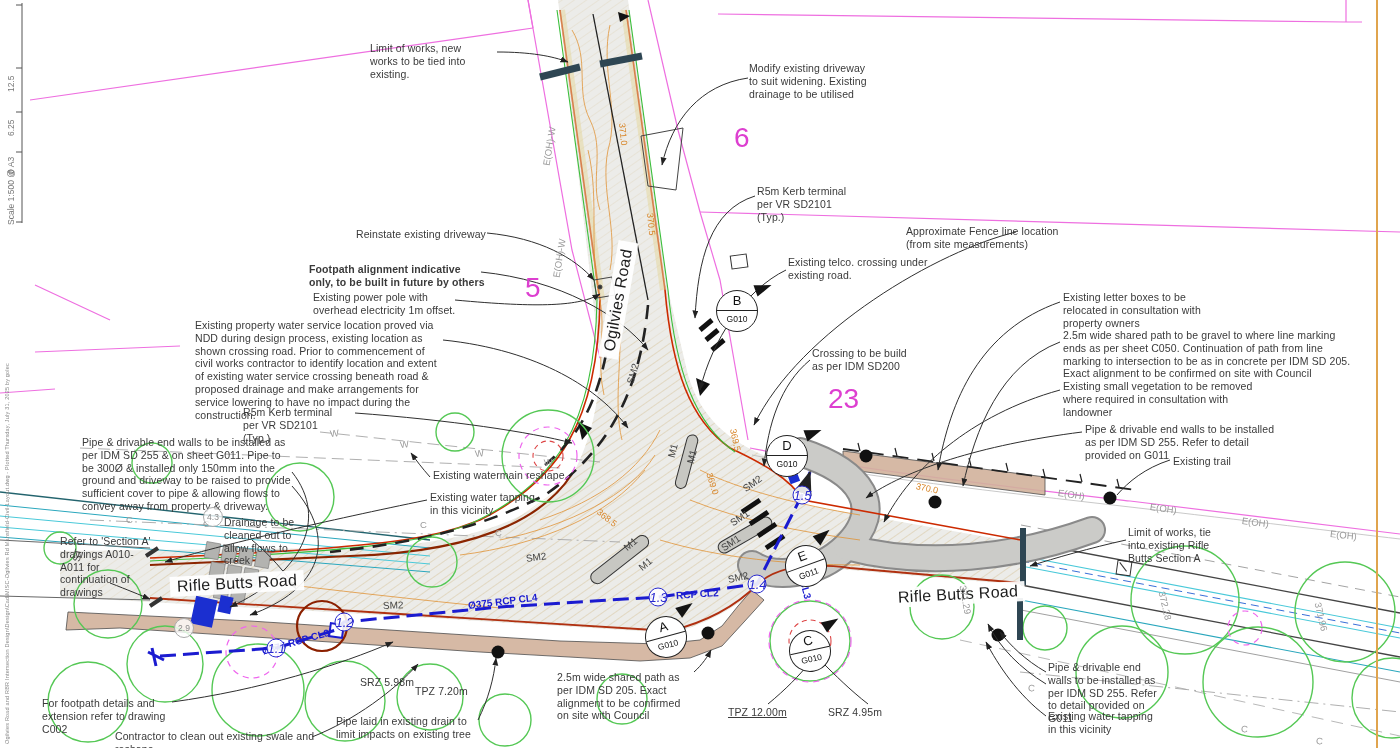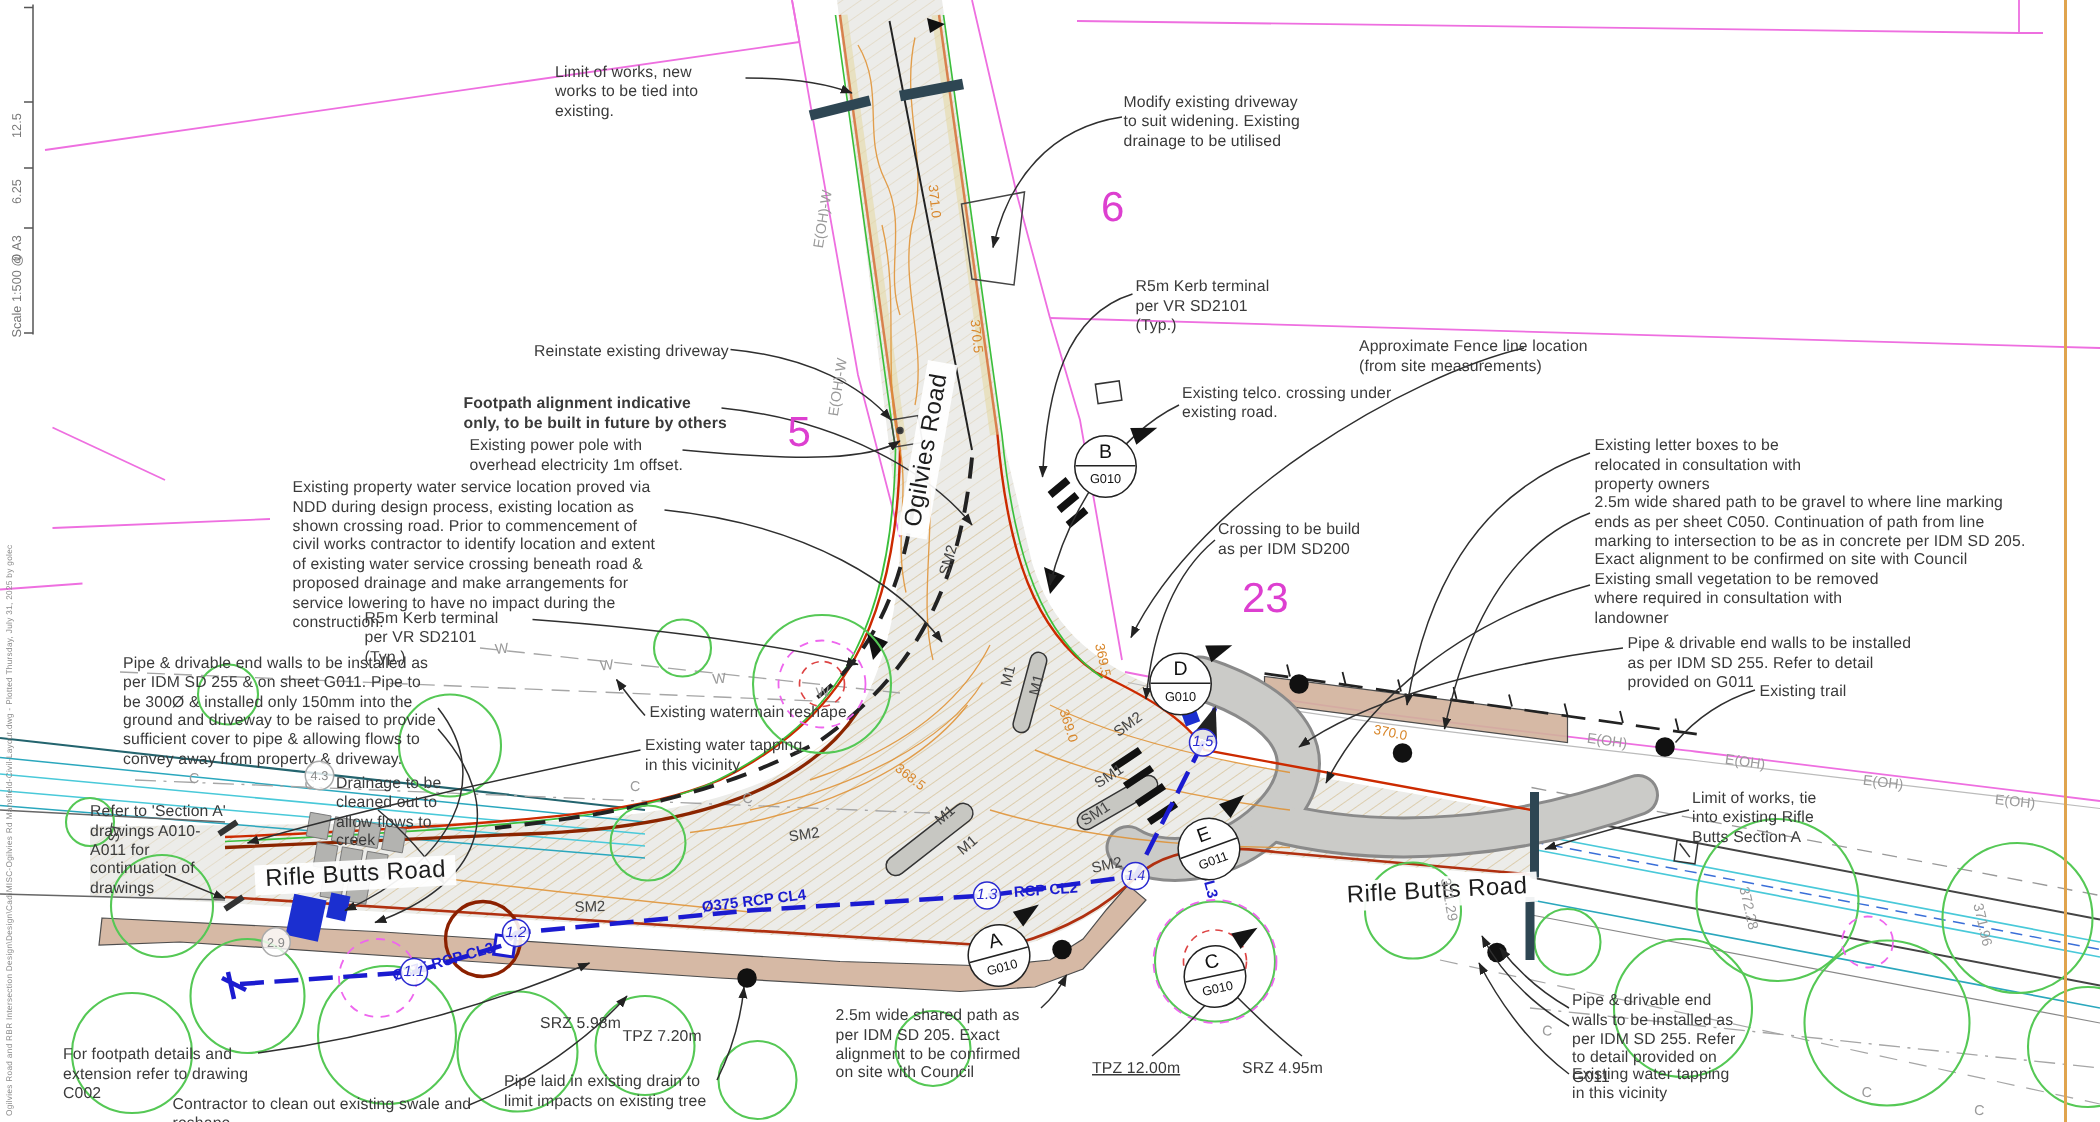--- a/index.html
+++ b/index.html
@@ -16,21 +16,21 @@
   .roadlabel{position:absolute;font-size:16px;color:#1c1c1c;background:rgba(255,255,255,.93);
              padding:1px 7px;white-space:nowrap;transform-origin:left center;letter-spacing:.3px;}
   .marker{position:absolute;width:42px;height:42px;border:1.6px solid #222;border-radius:50%;
           background:#fff;text-align:center;transform:translate(-50%,-50%);box-sizing:border-box;}
   .marker .l{display:block;font-size:13px;line-height:19px;border-bottom:1.3px solid #222;color:#111;}
   .marker .s{display:block;font-size:8.5px;line-height:16px;color:#111;}
   .marker .flag{position:absolute;right:-15px;top:-9px;width:0;height:0;
           border-top:6px solid transparent;border-bottom:6px solid transparent;
           border-left:17px solid #141414;transform:rotate(-20deg);}
   .node{position:absolute;width:19px;height:19px;border:1.5px solid #2a2ad0;border-radius:50%;
-        background:rgba(255,255,255,.88);color:#2a2ad0;font-size:10px;font-style:italic;
+        background:rgba(255,255,255,.88);color:#2a2ad0;font-size:13px;font-style:italic;
         text-align:center;line-height:17px;transform:translate(-50%,-50%);box-sizing:border-box;}
   .dref{position:absolute;width:20px;height:20px;border:1px solid #aaa;border-radius:50%;
         background:rgba(255,255,255,.8);color:#8a8a8a;font-size:8.5px;text-align:center;
         line-height:18px;transform:translate(-50%,-50%);box-sizing:border-box;}
   .vtext{position:absolute;transform:rotate(-90deg);transform-origin:left top;
          white-space:nowrap;font-size:8.5px;color:#777;}
   .plotpath{position:absolute;left:4px;top:744px;transform:rotate(-90deg);transform-origin:left top;
          white-space:nowrap;font-size:5.5px;color:#8a8a8a;letter-spacing:.2px;}
 </style>
 </head>
@@ -402,21 +402,21 @@
         <span class="s">G010</span>
       </div>
       <div class="marker" style="left: 810px; top: 651px; transform: translate(-50%, -50%) rotate(-12deg);">
         <span class="flag"></span>
         <span class="l">C</span>
         <span class="s">G010</span>
       </div>
       <div class="node" style="left: 276px; top: 648px;">1.1</div>
       <div class="node" style="left: 344px; top: 622px;">1.2</div>
       <div class="node" style="left: 658px; top: 597px;">1.3</div>
-      <div class="node" style="left: 757px; top: 584px; font-family: Liberation Serif, serif;">1.4</div>
+      <div class="node" style="left: 757px; top: 584px;">1.4</div>
       <div class="node" style="left: 802px; top: 495px;">1.5</div>
       <div class="dref" style="left: 184px; top: 628px;">2.9</div>
       <div class="dref" style="left: 213px; top: 517px;">4.3</div>
       <div class="vtext" style="left: 6px; top: 92px;">12.5</div>
       <div class="vtext" style="left: 6px; top: 136px;">6.25</div>
       <div class="vtext" style="left: 6px; top: 174px;">0</div>
       <div class="vtext" style="left: 6px; top: 225px;">Scale 1:500 @ A3</div>
       <div class="plotpath" style="left: 4px; top: 744px;">Ogilvies Road and RBR Intersection Design\Design\Cad\MISC-Ogilvies Rd Mansfield-Civil-Layout.dwg - Plotted Thursday, July 31, 2025 by golec</div>
     </div>
 

